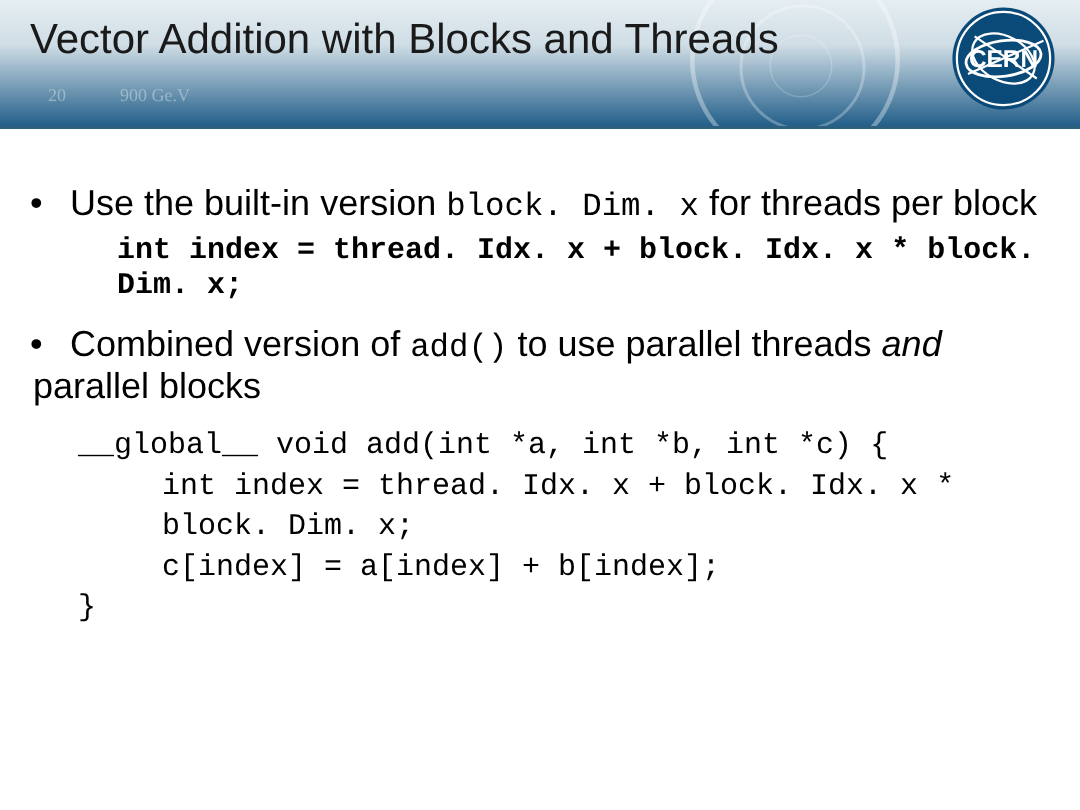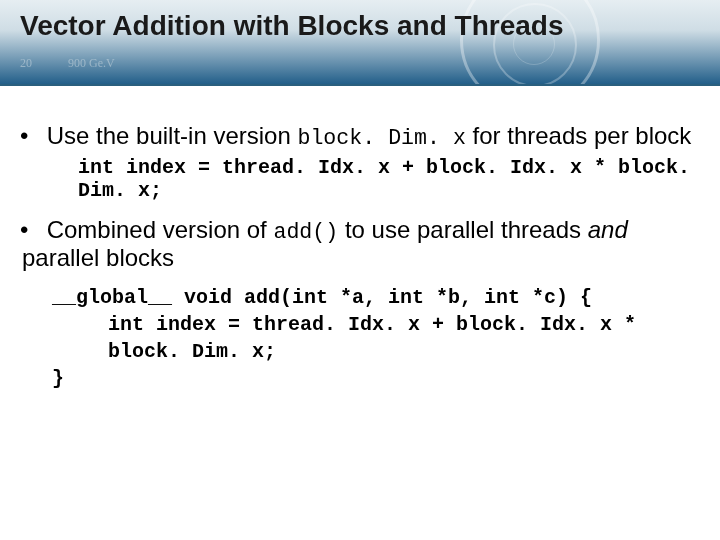--- a/index.html
+++ b/index.html
@@ -28,21 +28,21 @@
     position: absolute;
     left: 0; top: 48px;
     width: 624px;
     height: 30px;
     display: flex;
     align-items: center;
     opacity: 0.55;
     font-size: 12px;
     color: #c9d7df;
     font-family: "Times New Roman", serif;
-    padding-left: 20px;
+    padding-left: 32px;
     white-space: nowrap;
     overflow: hidden;
   }
   .deco-band span { margin-right: 36px; }
   .deco-circles1 {
     position: absolute;
     right: 120px; top: -30px;
     width: 140px; height: 140px;
     border: 3px solid rgba(255,255,255,0.35);
     border-radius: 50%;
@@ -61,21 +61,21 @@
     left: 50px; top: 50px;
     width: 40px; height: 40px;
     border: 1px solid rgba(255,255,255,0.2);
     border-radius:50%;
   }
   .title {
     position: absolute;
     left: 20px;
     top: 10px;
     font-size: 28px;
-    font-weight: 700;
+    font-weight: 400;
     color: #1a1a1a;
   }
   .cern-logo {
     position: absolute;
     right: 14px;
     top: 2px;
     width: 74px;
     height: 74px;
   }
   .content {
@@ -104,52 +104,64 @@
     margin: 6px 0 14px 56px;
     font-family: "Courier New", Courier, monospace;
     font-size: 20px;
     font-weight: 700;
     color: #000;
   }
   .code-block {
     margin: 10px 0 0 30px;
     font-family: "Courier New", Courier, monospace;
     font-size: 20px;
-    font-weight: 700;
+    font-weight: 400;
     line-height: 1.35;
     color: #000;
   }
   .code-block .indent { padding-left: 56px; display: block; }
   .code-block .line { display: block; }
 </style>
 </head>
 <body>
 
 <div class="header">
   <div class="deco-band">
     <span>20</span>
     <span>900 Ge.V</span>
   </div>
   <div class="deco-circles1"></div>
   <div class="title">Vector Addition with Blocks and Threads</div>
+  <div class="cern-logo">
+    <svg viewBox="0 0 100 100" width="74" height="74">
+      <circle cx="50" cy="50" r="46" fill="#0a4a78"></circle>
+      <circle cx="50" cy="50" r="42" fill="none" stroke="#ffffff" stroke-width="2"></circle>
+      <ellipse cx="50" cy="50" rx="34" ry="16" fill="none" stroke="#ffffff" stroke-width="2.5" transform="rotate(-8 50 50)"></ellipse>
+      <ellipse cx="50" cy="50" rx="30" ry="20" fill="none" stroke="#ffffff" stroke-width="2" transform="rotate(28 50 50)"></ellipse>
+      <line x1="18" y1="64" x2="86" y2="34" stroke="#ffffff" stroke-width="2"></line>
+      <line x1="24" y1="30" x2="80" y2="68" stroke="#ffffff" stroke-width="2"></line>
+      <text x="50" y="58" text-anchor="middle" fill="#ffffff" font-family="Arial" font-size="22" font-weight="700">CERN</text>
+    </svg>
+  </div>
 </div>
 
 <div class="content">
   <ul class="top">
     <li>
       <span class="li-text">
         <span>Use the built-in version </span><span class="mono">block. Dim. x</span><span> for threads per block</span>
       </span>
       <span class="sub-code">int index = thread. Idx. x + block. Idx. x * block. Dim. x;</span>
     </li>
     <li>
       <span class="li-text">
         <span>Combined version of </span><span class="mono">add()</span><span> to use parallel threads </span><span class="em">and</span><span> parallel blocks</span>
       </span>
     </li>
   </ul>
 
   <div class="code-block">
     <span class="line">__global__ void add(int *a, int *b, int *c) {</span>
     <span class="indent">int index = thread. Idx. x + block. Idx. x * block. Dim. x;</span>
+    <span class="indent">c[index] = a[index] + b[index];</span>
     <span class="line">}</span>
   </div>
 </div>
 
 </body></html>

